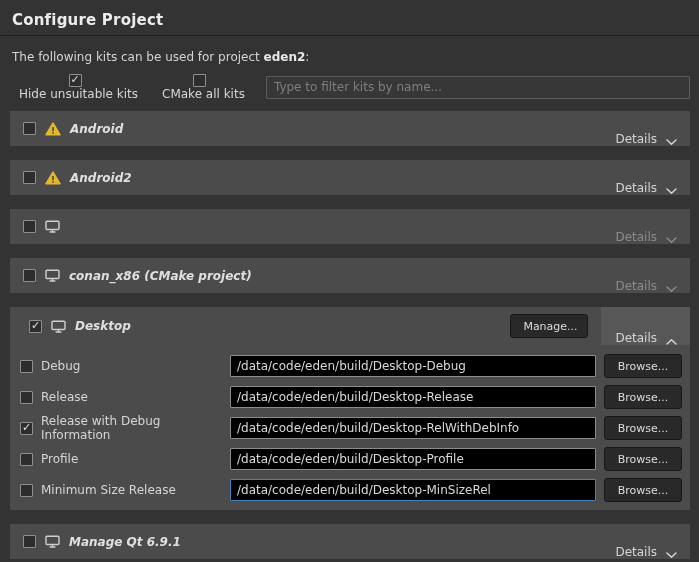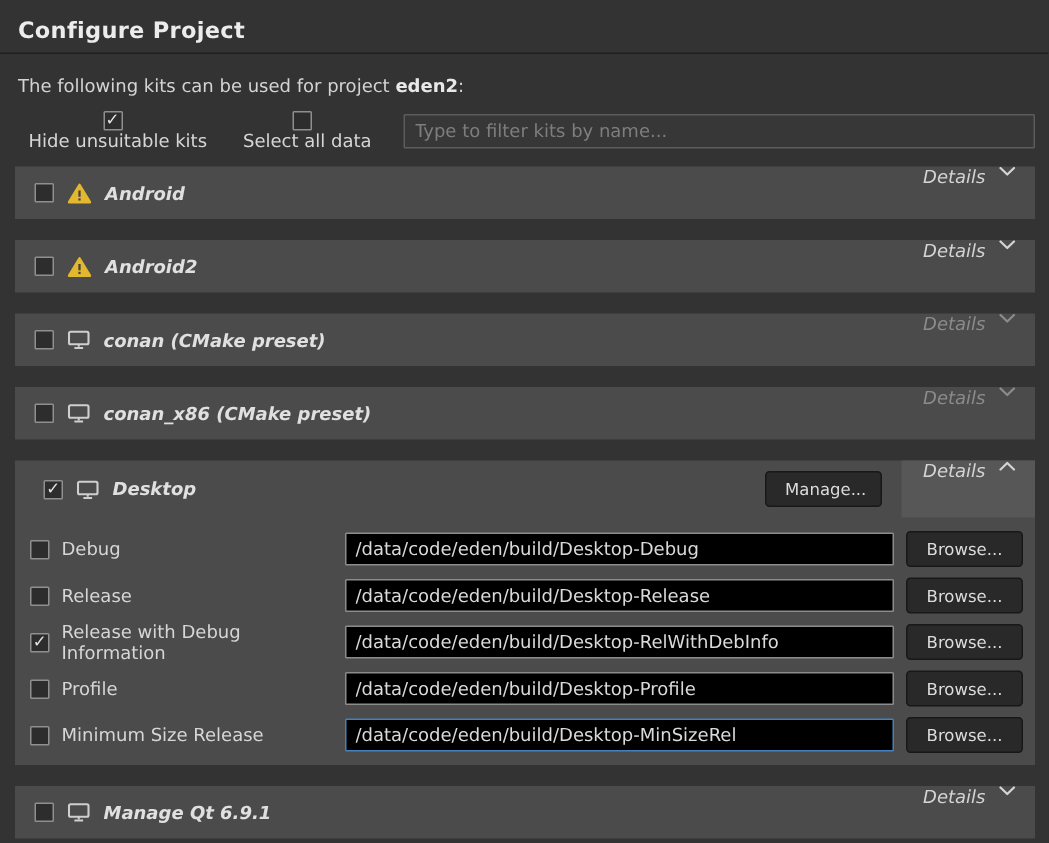--- a/index.html
+++ b/index.html
@@ -39,22 +39,22 @@
 
   
   .kits { padding:0 9px 0 10px; }
   .kit { background:#4b4b4b; margin-bottom:14px; }
   .kit-header { height:35px; display:flex; align-items:center; padding-left:13px; }
   .kit-header .icon { margin-left:9px; display:inline-flex; align-items:center; }
   .kit-name { margin-left:9px; font-weight:bold; color:#e0e0e0;font-style:italic; }
   .spacer { flex:1; }
 
   .details-toggle {
-    display:flex; align-items:flex-start; align-self:stretch;
-    padding:0 13px 0 14px; color:#d4d4d4; cursor:pointer;font-style:italic;
+    display:flex; align-items:flex-end; align-self:stretch;
+    padding:0 13px 0 14px; color:#d4d4d4; cursor:pointer;
   }
   .details-toggle .chev { margin-left:9px; display:inline-flex; color:inherit; }
   .details-toggle.disabled { color:#8b8b8b; }
   .details-toggle.active { background:#575757; }
   .details-toggle.active .chev svg { transform:rotate(180deg); }
 
   .btn {
     background:#292929; border:1px solid #181818; border-radius:3px;
     color:#dcdcdc; font-family:inherit; font-size:11px;
     height:24px; padding:0 12px; cursor:pointer;
@@ -102,21 +102,21 @@
 
 <div class="intro"><span>The following kits can be used for project </span><b>eden2</b><span>:</span></div>
 
 <div class="controls">
   <div class="chk-group">
     <span class="checkbox checked"></span>
     <span class="lbl">Hide unsuitable kits</span>
   </div>
   <div class="chk-group">
     <span class="checkbox"></span>
-    <span class="lbl">Select all data</span>
+    <span class="lbl">CMake all kits</span>
   </div>
   <input class="filter-input" type="text" placeholder="Type to filter kits by name..." style="">
 </div>
 
 <div class="kits">
 
   <div class="kit">
     <div class="kit-header">
       <span class="checkbox"></span>
       <span class="icon">
@@ -159,42 +159,41 @@
   </div>
 
   <div class="kit">
     <div class="kit-header">
       <span class="checkbox"></span>
       <span class="icon">
           <svg width="15" height="13" viewBox="0 0 15 13">
             <use href="#monitor"></use>
           </svg>
         </span>
-      <span class="kit-name">conan (CMake preset)</span>
       <span class="spacer"></span>
       <span class="details-toggle disabled">
         <span>Details</span>
         <span class="chev">
             <svg width="11" height="7" viewBox="0 0 11 7">
               <use href="#chev-down"></use>
             </svg>
           </span>
       </span>
     </div>
   </div>
 
   <div class="kit">
     <div class="kit-header">
       <span class="checkbox"></span>
       <span class="icon">
           <svg width="15" height="13" viewBox="0 0 15 13">
             <use href="#monitor"></use>
           </svg>
         </span>
-      <span class="kit-name">conan_x86 (CMake preset)</span>
+      <span class="kit-name">conan_x86 (CMake project)</span>
       <span class="spacer"></span>
       <span class="details-toggle disabled">
         <span>Details</span>
         <span class="chev">
             <svg width="11" height="7" viewBox="0 0 11 7">
               <use href="#chev-down"></use>
             </svg>
           </span>
       </span>
     </div>

